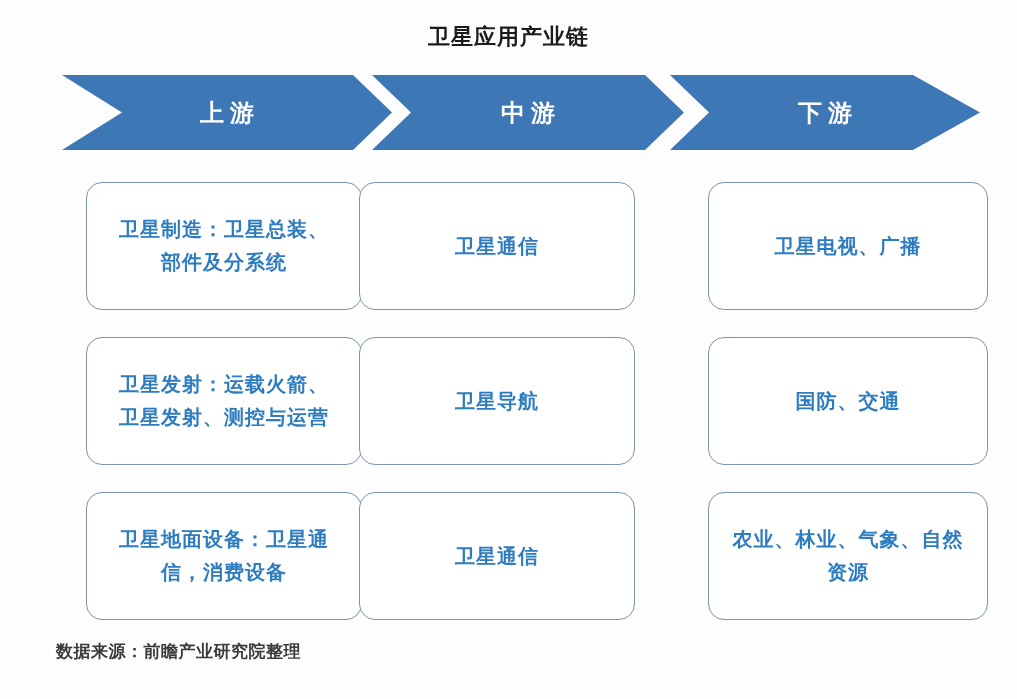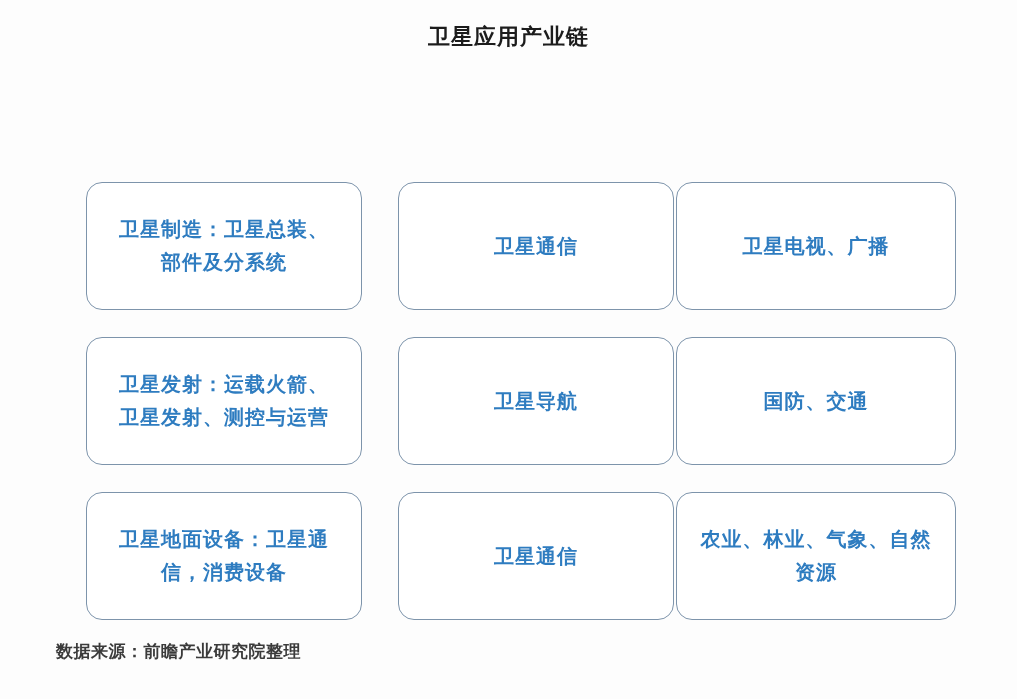--- a/index.html
+++ b/index.html
@@ -45,22 +45,22 @@
     left: 670px; width: 310px;
     clip-path: polygon(0 0, 243px 0, 100% 50%, 243px 100%, 0 100%, 39px 50%);
   }
 
   
   .col {
     position: absolute; top: 182px;
     display: flex; flex-direction: column; gap: 27px;
   }
   .col-0 { left: 86px;  width: 276px; }
-  .col-1 { left: 398px; width: 276px; }
-  .col-2 { left: 676px; width: 280px; justify-content: center; }
+  .col-1 { left: 359px; width: 276px; }
+  .col-2 { left: 708px; width: 280px; justify-content: center; }
   .box {
     height: 128px;
     background: #ffffff;
     border: 1.5px solid #7d94ab;
     border-radius: 16px;
     display: flex; align-items: center; justify-content: center;
     text-align: center;
     padding: 6px 22px;
   }
   .box span {
@@ -75,20 +75,31 @@
     color: #3b3b3b;
   }
 </style>
 </head>
 <body>
 
 <div class="canvas">
 
   <div class="title">卫星应用产业链</div>
 
+  <div class="band">
+    <div class="seg seg-0">
+      <span>上游</span>
+    </div>
+    <div class="seg seg-1">
+      <span>中游</span>
+    </div>
+    <div class="seg seg-2">
+      <span>下游</span>
+    </div>
+  </div>
 
   <div class="col col-0">
     <div class="box">
       <span>卫星制造：卫星总装、部件及分系统</span>
     </div>
     <div class="box">
       <span>卫星发射：运载火箭、卫星发射、测控与运营</span>
     </div>
     <div class="box">
       <span>卫星地面设备：卫星通信，消费设备</span>

